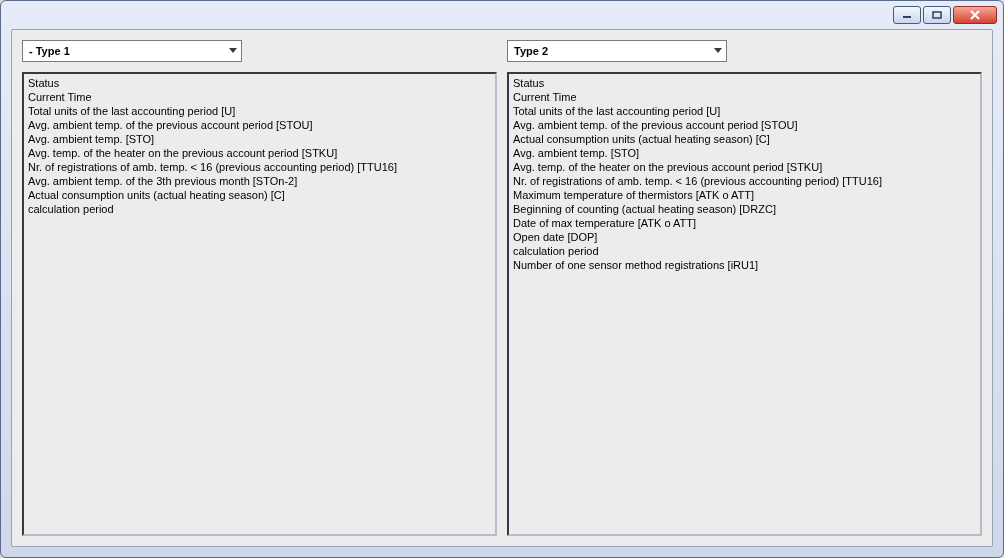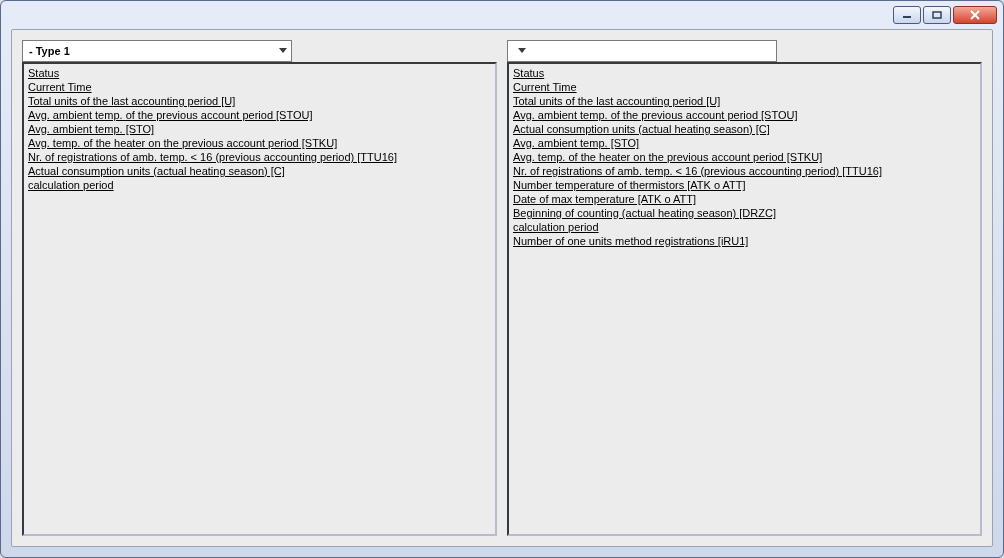--- a/index.html
+++ b/index.html
@@ -53,27 +53,28 @@
     display: flex;
     gap: 10px;
     padding: 10px;
   }
   .pane {
     flex: 1 1 50%;
     display: flex;
     flex-direction: column;
   }
   .combo {
-    width: 270px;
+    width: 220px;
     height: 22px;
     border: 1px solid #7b7b7b;
     background: #fff;
     display: flex;
     align-items: center;
     padding: 0 0 0 6px;
+    margin-bottom: 10px;
     cursor: default;
     position: relative;
   }
   .combo .val {
     flex: 1;
     font-weight: bold;
     white-space: nowrap;
     overflow: hidden;
   }
   .combo .arrow {
@@ -87,21 +88,20 @@
     border-top-color: #7d8494;
     border-left-color: #7d8494;
     background: #ECECEC;
     padding: 2px 4px;
     overflow: auto;
     line-height: 14px;
   }
   .listbox div {
     white-space: nowrap;
     cursor: default;
-    text-decoration: underline;
   }
 </style>
 </head>
 <body>
 
 <div class="window">
   <div class="titlebar">
     <div class="win-btn" title="Minimize">
       <svg width="10" height="8">
           <rect x="1" y="5" width="8" height="2" fill="#30405a"></rect>
@@ -131,44 +131,47 @@
         </span>
       </div>
       <div class="listbox" id="list-left">
           <div>Status</div>
           <div>Current Time</div>
           <div>Total units of the last accounting period [U]</div>
           <div>Avg. ambient temp. of the previous account period [STOU]</div>
           <div>Avg. ambient temp. [STO]</div>
           <div>Avg. temp. of the heater on the previous account period [STKU]</div>
           <div>Nr. of registrations of amb. temp. &lt; 16 (previous accounting period) [TTU16]</div>
+          <div>Avg. ambient temp. of the 3th previous month [STOn-2]</div>
           <div>Actual consumption units (actual heating season) [C]</div>
           <div>calculation period</div>
         </div>
     </div>
 
     <div class="pane">
       <div class="combo">
+        <span class="val">Type 2</span>
         <span class="arrow">
           <svg width="8" height="6">
               <path d="M0 0 L8 0 L4 5 Z" fill="#3a3a3a"></path>
             </svg>
         </span>
       </div>
       <div class="listbox" id="list-right">
           <div>Status</div>
           <div>Current Time</div>
           <div>Total units of the last accounting period [U]</div>
           <div>Avg. ambient temp. of the previous account period [STOU]</div>
           <div>Actual consumption units (actual heating season) [C]</div>
           <div>Avg. ambient temp. [STO]</div>
           <div>Avg. temp. of the heater on the previous account period [STKU]</div>
           <div>Nr. of registrations of amb. temp. &lt; 16 (previous accounting period) [TTU16]</div>
-          <div>Number temperature of thermistors  [ATK o ATT]</div>
+          <div>Maximum temperature of thermistors  [ATK o ATT]</div>
+          <div>Beginning of counting (actual  heating season) [DRZC]</div>
           <div>Date of max temperature [ATK o ATT]</div>
-          <div>Beginning of counting (actual  heating season) [DRZC]</div>
+          <div>Open date [DOP]</div>
           <div>calculation period</div>
-          <div>Number of one units method registrations [iRU1]</div>
+          <div>Number of one sensor method registrations [iRU1]</div>
         </div>
     </div>
 
   </div>
 </div>
 
 </body></html>

